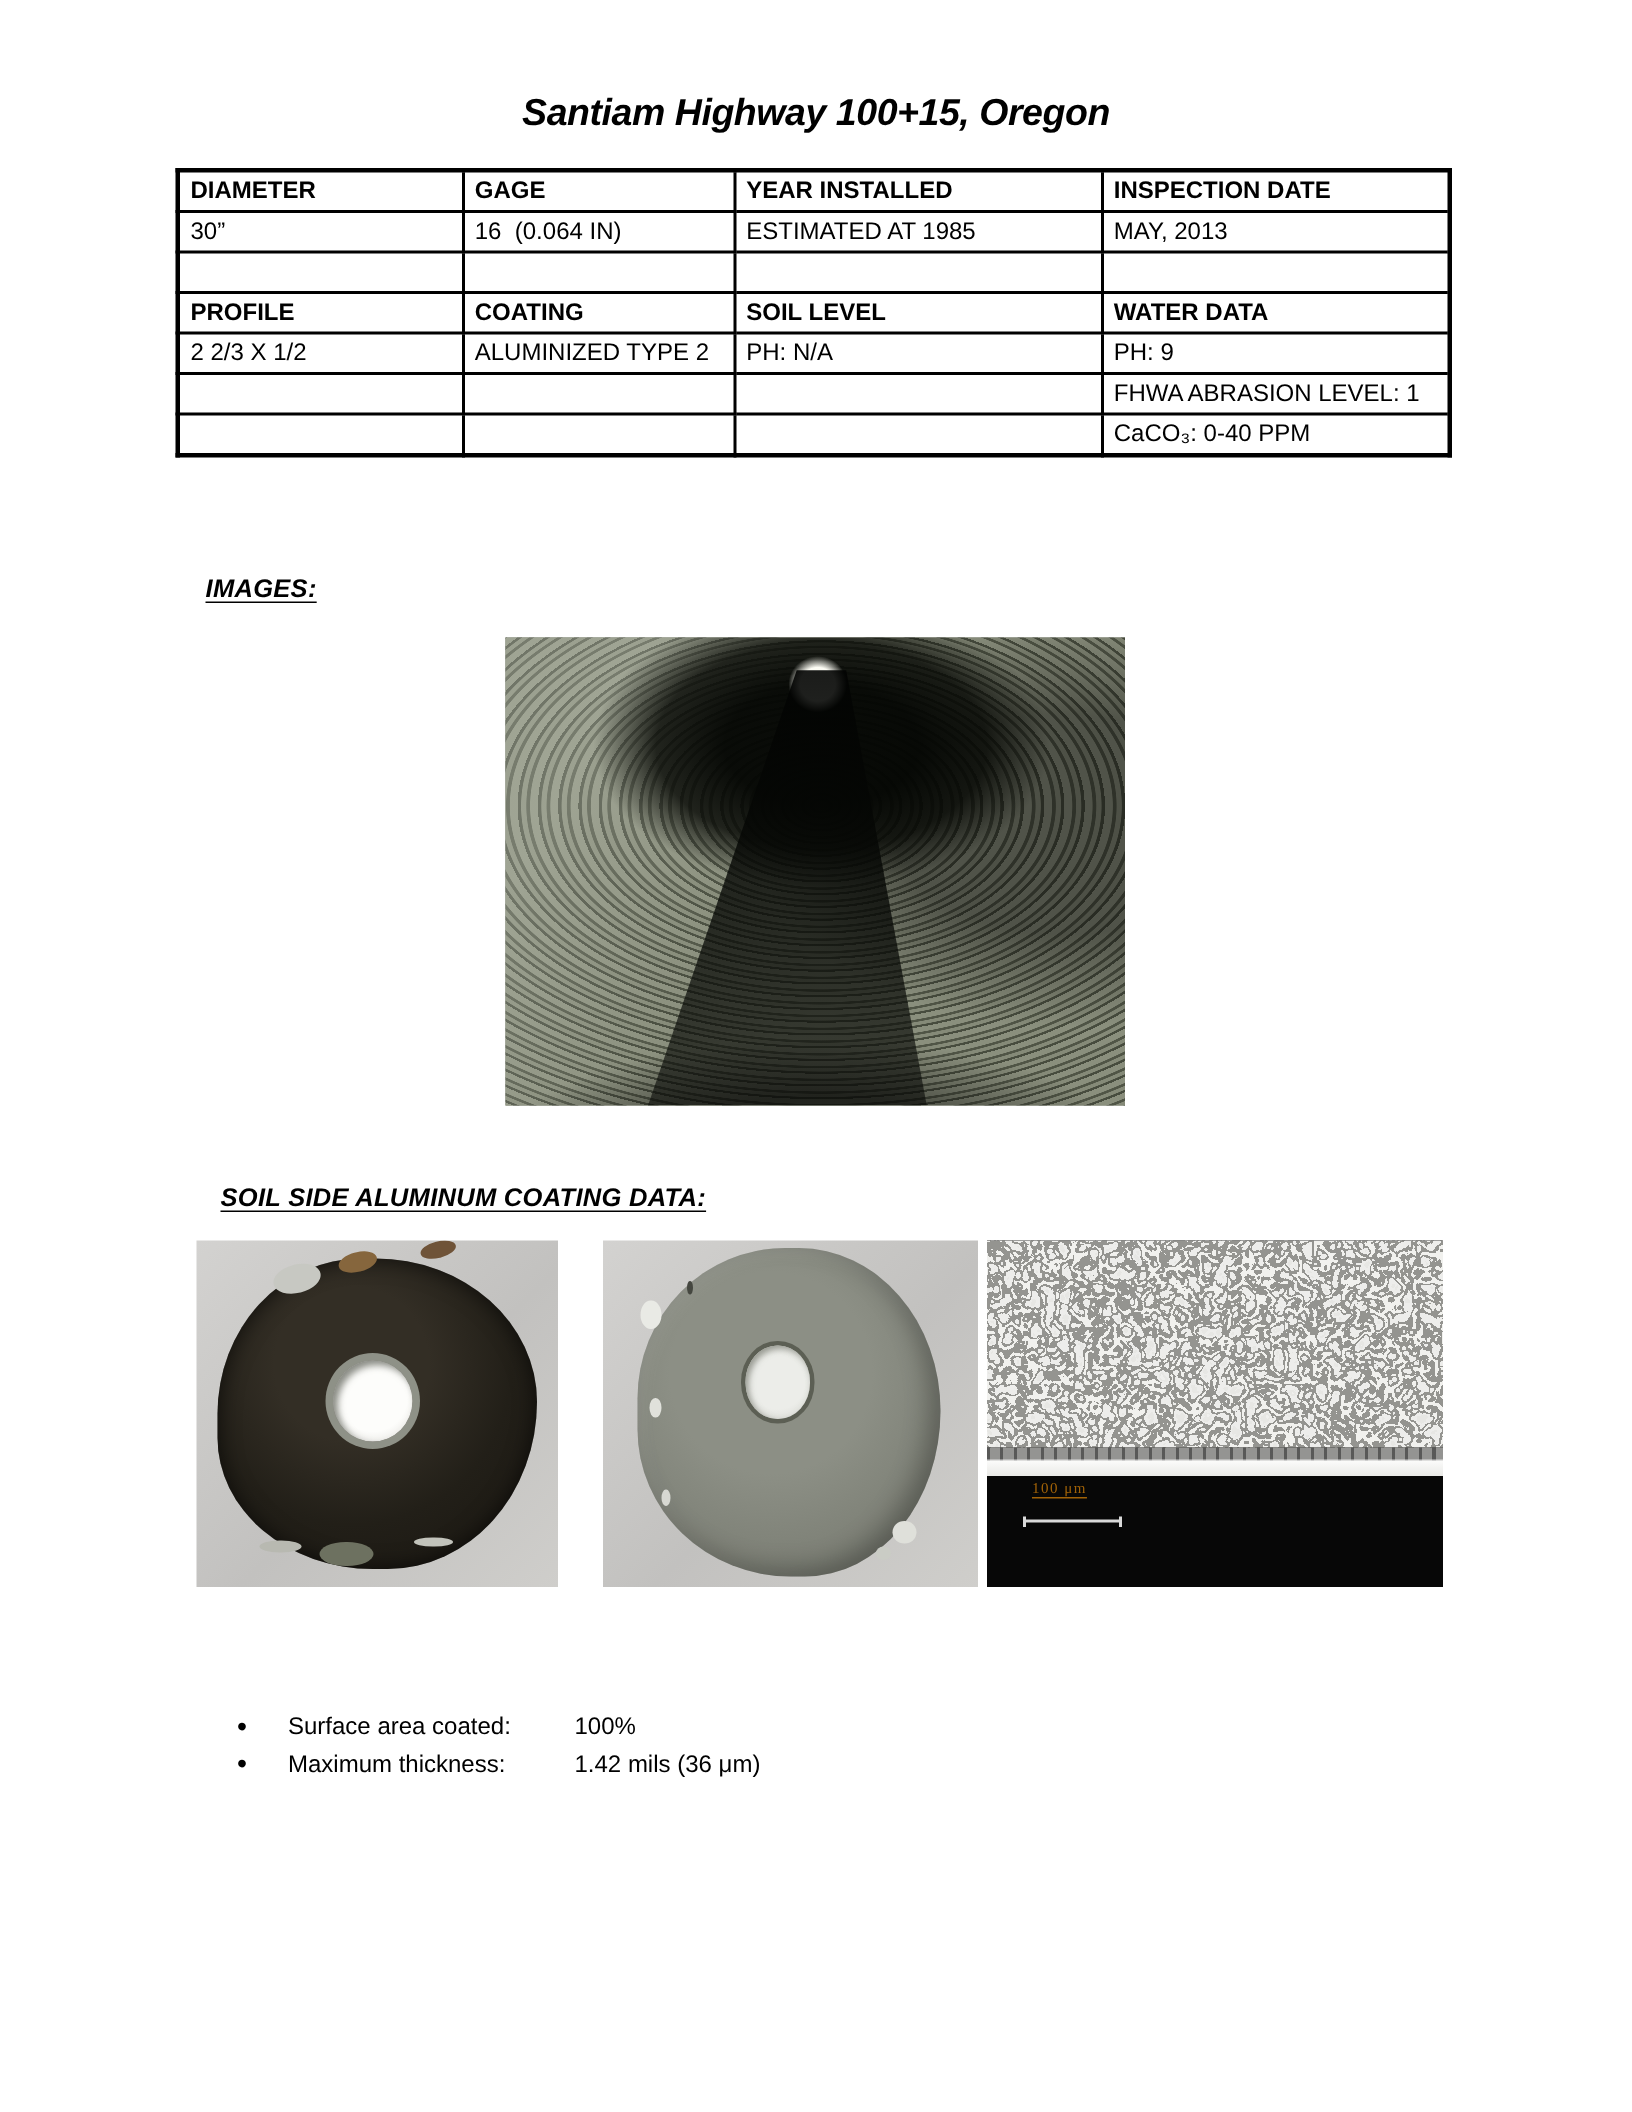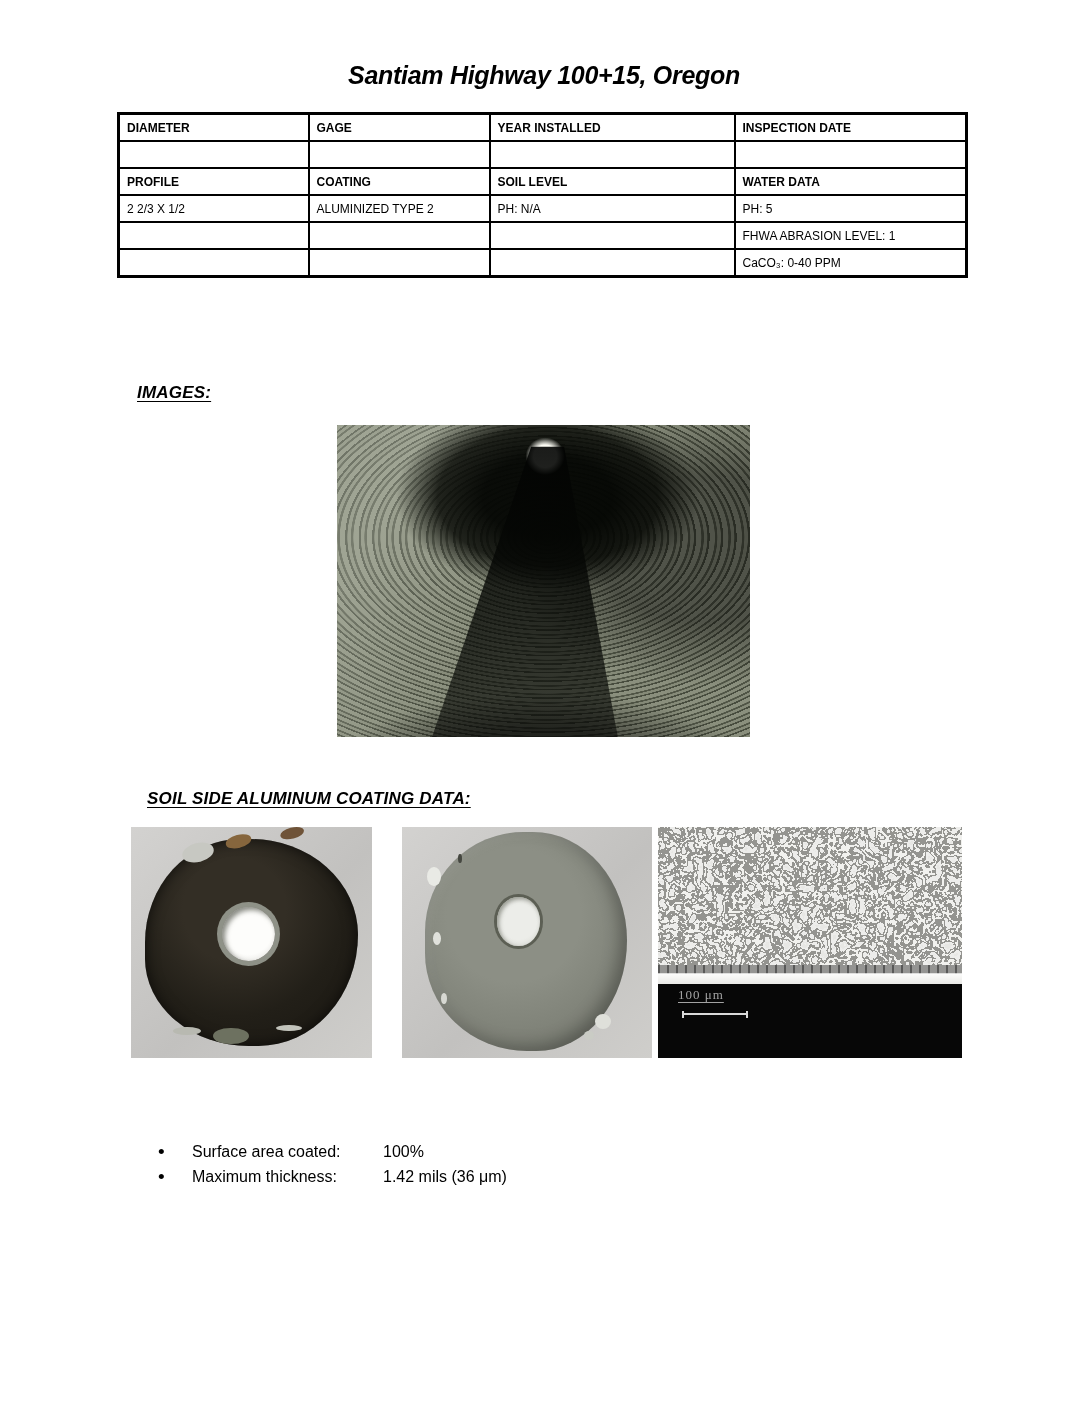--- a/index.html
+++ b/index.html
@@ -14,21 +14,21 @@
     font-size:25px;font-weight:bold;font-style:italic;letter-spacing:-0.3px;
   }
 
   
   .spec-table{
     position:absolute;left:117px;top:112px;width:848px;
     border-collapse:collapse;table-layout:fixed;border:3px solid #000;
   }
   .spec-table td{
     border:2px solid #000;height:25px;padding:0 2px 0 7px;
-    font-size:12px;line-height:24px;vertical-align:middle;
+    font-size:16px;line-height:24px;vertical-align:middle;
     white-space:pre;overflow:hidden;
   }
   .spec-table tr.hdr td{font-weight:bold;}
 
   
   .sec-heading{
     position:absolute;font-size:17px;font-weight:bold;
     text-decoration:underline;text-underline-offset:3px;letter-spacing:0.2px;font-style:italic;
   }
   .sec-images{left:137px;top:383px;}
@@ -113,22 +113,22 @@
     position:absolute;left:0;top:138px;width:100%;height:9px;background:#949492;
     background-image:repeating-linear-gradient(90deg, rgba(40,40,40,0.55) 0 2px, rgba(0,0,0,0) 2px 9px);
   }
   .micro .band-coating{
     position:absolute;left:0;top:147px;width:100%;height:10px;
     background:linear-gradient(#fbfbfa,#e9e9e6);
     box-shadow:0 -1px 0 rgba(255,255,255,0.7);
   }
   .micro .band-steel{position:absolute;left:0;top:157px;width:100%;height:74px;background:#070707;}
   .micro .scale-label{
-    position:absolute;left:20px;top:160px;color:#a3a3a3;
-    font-family:"Liberation Serif",serif;font-size:13px;letter-spacing:1px;
+    position:absolute;left:30px;top:160px;color:#a16207;
+    font-family:"Liberation Serif",serif;font-size:10px;letter-spacing:1px;
     text-decoration:underline;text-underline-offset:3px;
   }
   .micro .scale-bar{
     position:absolute;left:24px;top:184px;width:62px;height:7px;
     border-left:2px solid #d9d9d9;border-right:2px solid #d9d9d9;
   }
   .micro .scale-bar::after{
     content:"";position:absolute;left:0;right:0;top:2px;border-top:2px solid #d9d9d9;
   }
 
@@ -153,36 +153,42 @@
         <col style="width:232px">
     </colgroup>
     <tbody>
       <tr class="hdr">
         <td>DIAMETER</td>
         <td>GAGE</td>
         <td>YEAR INSTALLED</td>
         <td>INSPECTION DATE</td>
       </tr>
       <tr>
+        <td>30”</td>
+        <td>16  (0.064 IN)</td>
+        <td>ESTIMATED AT 1985</td>
+        <td>MAY, 2013</td>
+      </tr>
+      <tr>
         <td></td>
         <td></td>
         <td></td>
         <td></td>
       </tr>
       <tr class="hdr">
         <td>PROFILE</td>
         <td>COATING</td>
         <td>SOIL LEVEL</td>
         <td>WATER DATA</td>
       </tr>
       <tr>
         <td>2 2/3 X 1/2</td>
         <td>ALUMINIZED TYPE 2</td>
         <td>PH: N/A</td>
-        <td>PH: 5</td>
+        <td>PH: 9</td>
       </tr>
       <tr>
         <td></td>
         <td></td>
         <td></td>
         <td>FHWA ABRASION LEVEL: 1</td>
       </tr>
       <tr>
         <td></td>
         <td></td>

